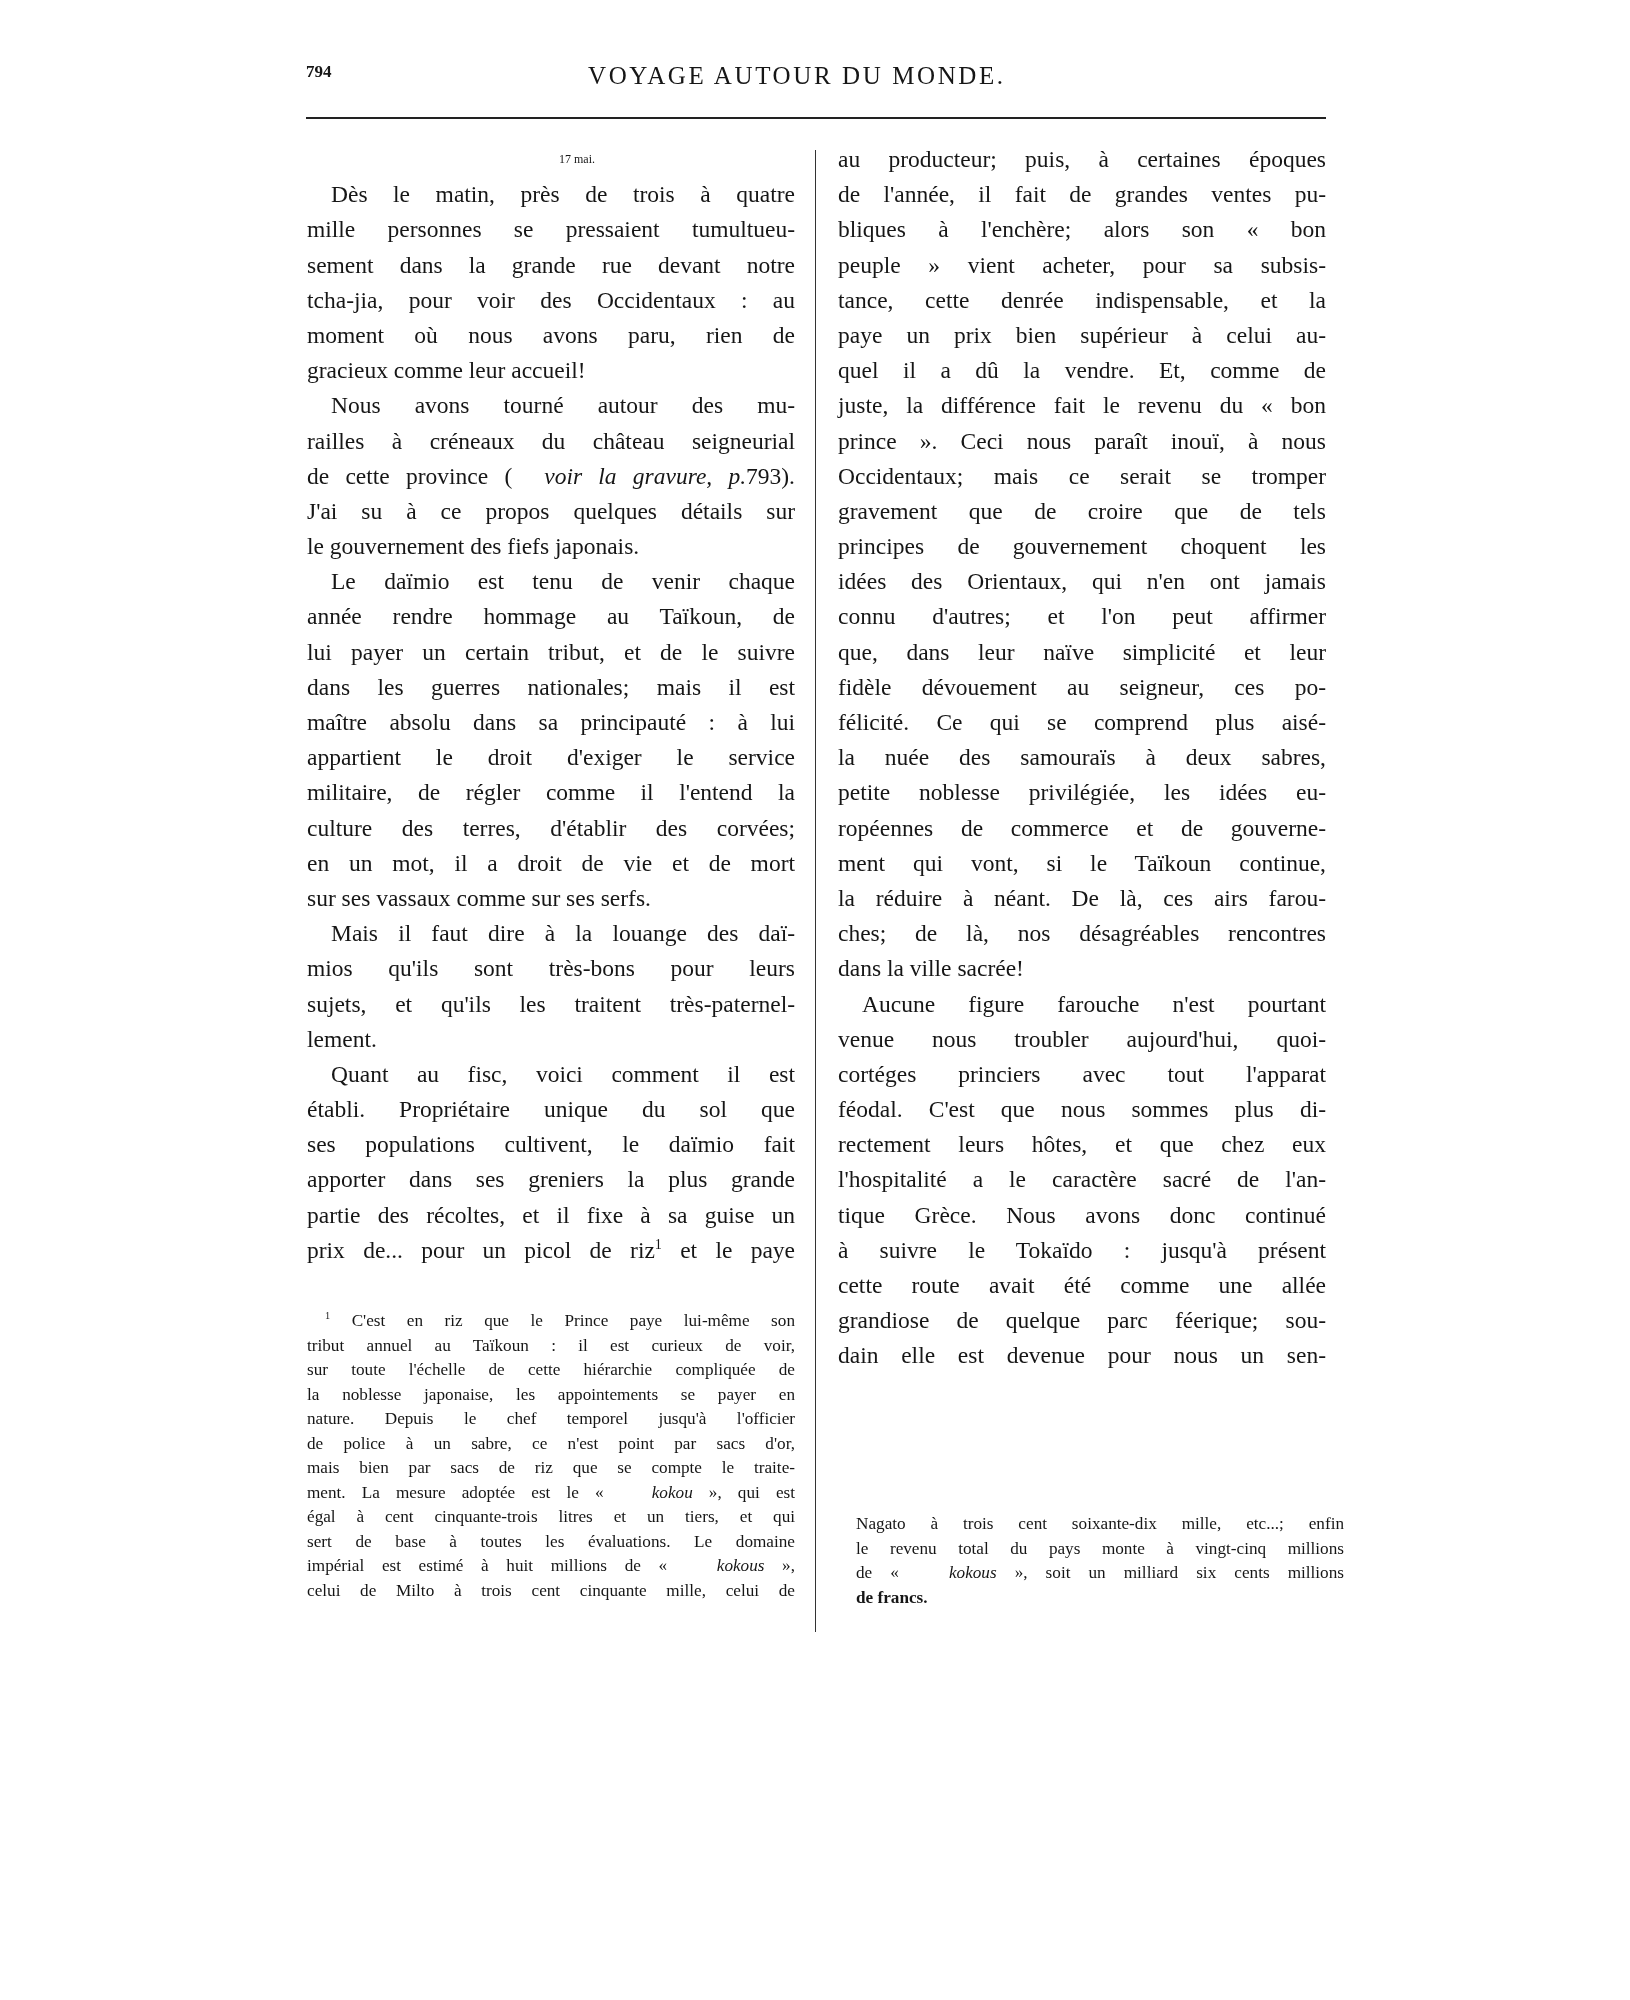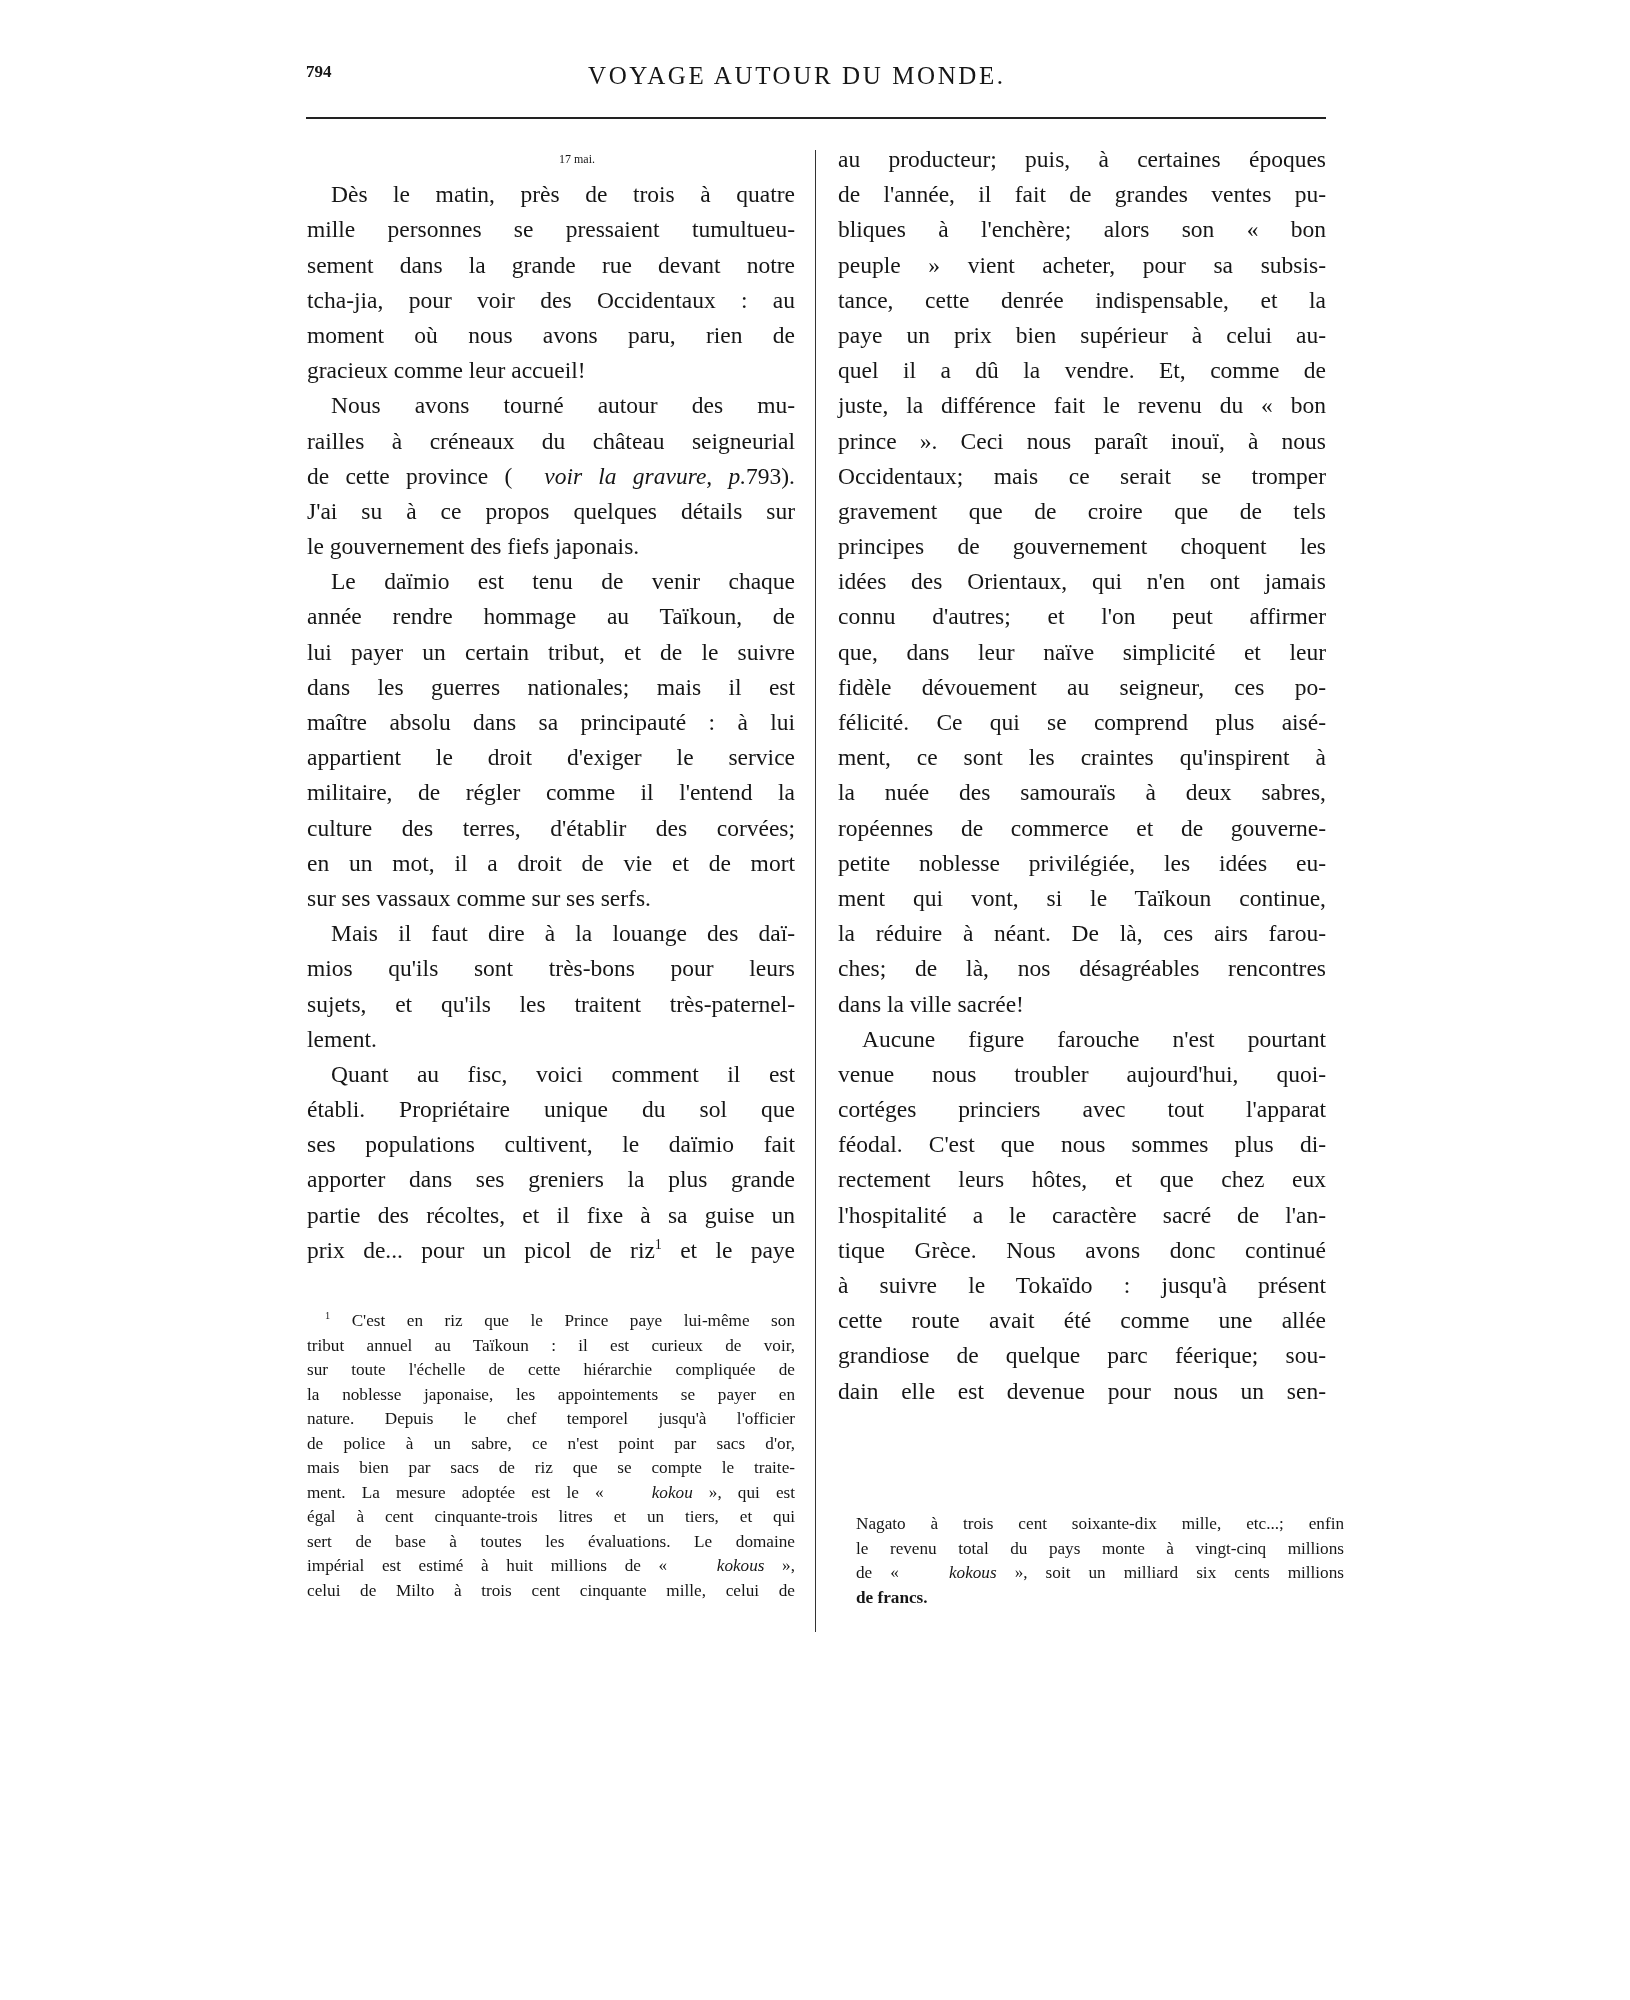--- a/index.html
+++ b/index.html
@@ -106,24 +106,23 @@
         <span class="line"><span>juste, la différence fait le revenu du « bon</span></span>
         <span class="line"><span>prince ». Ceci nous paraît inouï, à nous</span></span>
         <span class="line"><span>Occidentaux; mais ce serait se tromper</span></span>
         <span class="line"><span>gravement que de croire que de tels</span></span>
         <span class="line"><span>principes de gouvernement choquent les</span></span>
         <span class="line"><span>idées des Orientaux, qui n'en ont jamais</span></span>
         <span class="line"><span>connu d'autres; et l'on peut affirmer</span></span>
         <span class="line"><span>que, dans leur naïve simplicité et leur</span></span>
         <span class="line"><span>fidèle dévouement au seigneur, ces po-</span></span>
         <span class="line"><span>félicité. Ce qui se comprend plus aisé-</span></span>
-        <span class="line"><span>ment, ce sont les craintes qu'inspirent à</span></span>
         <span class="line"><span>la nuée des samouraïs à deux sabres,</span></span>
+        <span class="line"><span>petite noblesse privilégiée, les idées eu-</span></span>
         <span class="line"><span>ropéennes de commerce et de gouverne-</span></span>
-        <span class="line"><span>petite noblesse privilégiée, les idées eu-</span></span>
         <span class="line"><span>ment qui vont, si le Taïkoun continue,</span></span>
         <span class="line"><span>la réduire à néant. De là, ces airs farou-</span></span>
         <span class="line"><span>ches; de là, nos désagréables rencontres</span></span>
         <span class="line last"><span>dans la ville sacrée!</span></span>
         <span class="line indent"><span>Aucune figure farouche n'est pourtant</span></span>
         <span class="line"><span>venue nous troubler aujourd'hui, quoi-</span></span>
         <span class="line"><span>cortéges princiers avec tout l'apparat</span></span>
         <span class="line"><span>féodal. C'est que nous sommes plus di-</span></span>
         <span class="line"><span>rectement leurs hôtes, et que chez eux</span></span>
         <span class="line"><span>l'hospitalité a le caractère sacré de l'an-</span></span>

